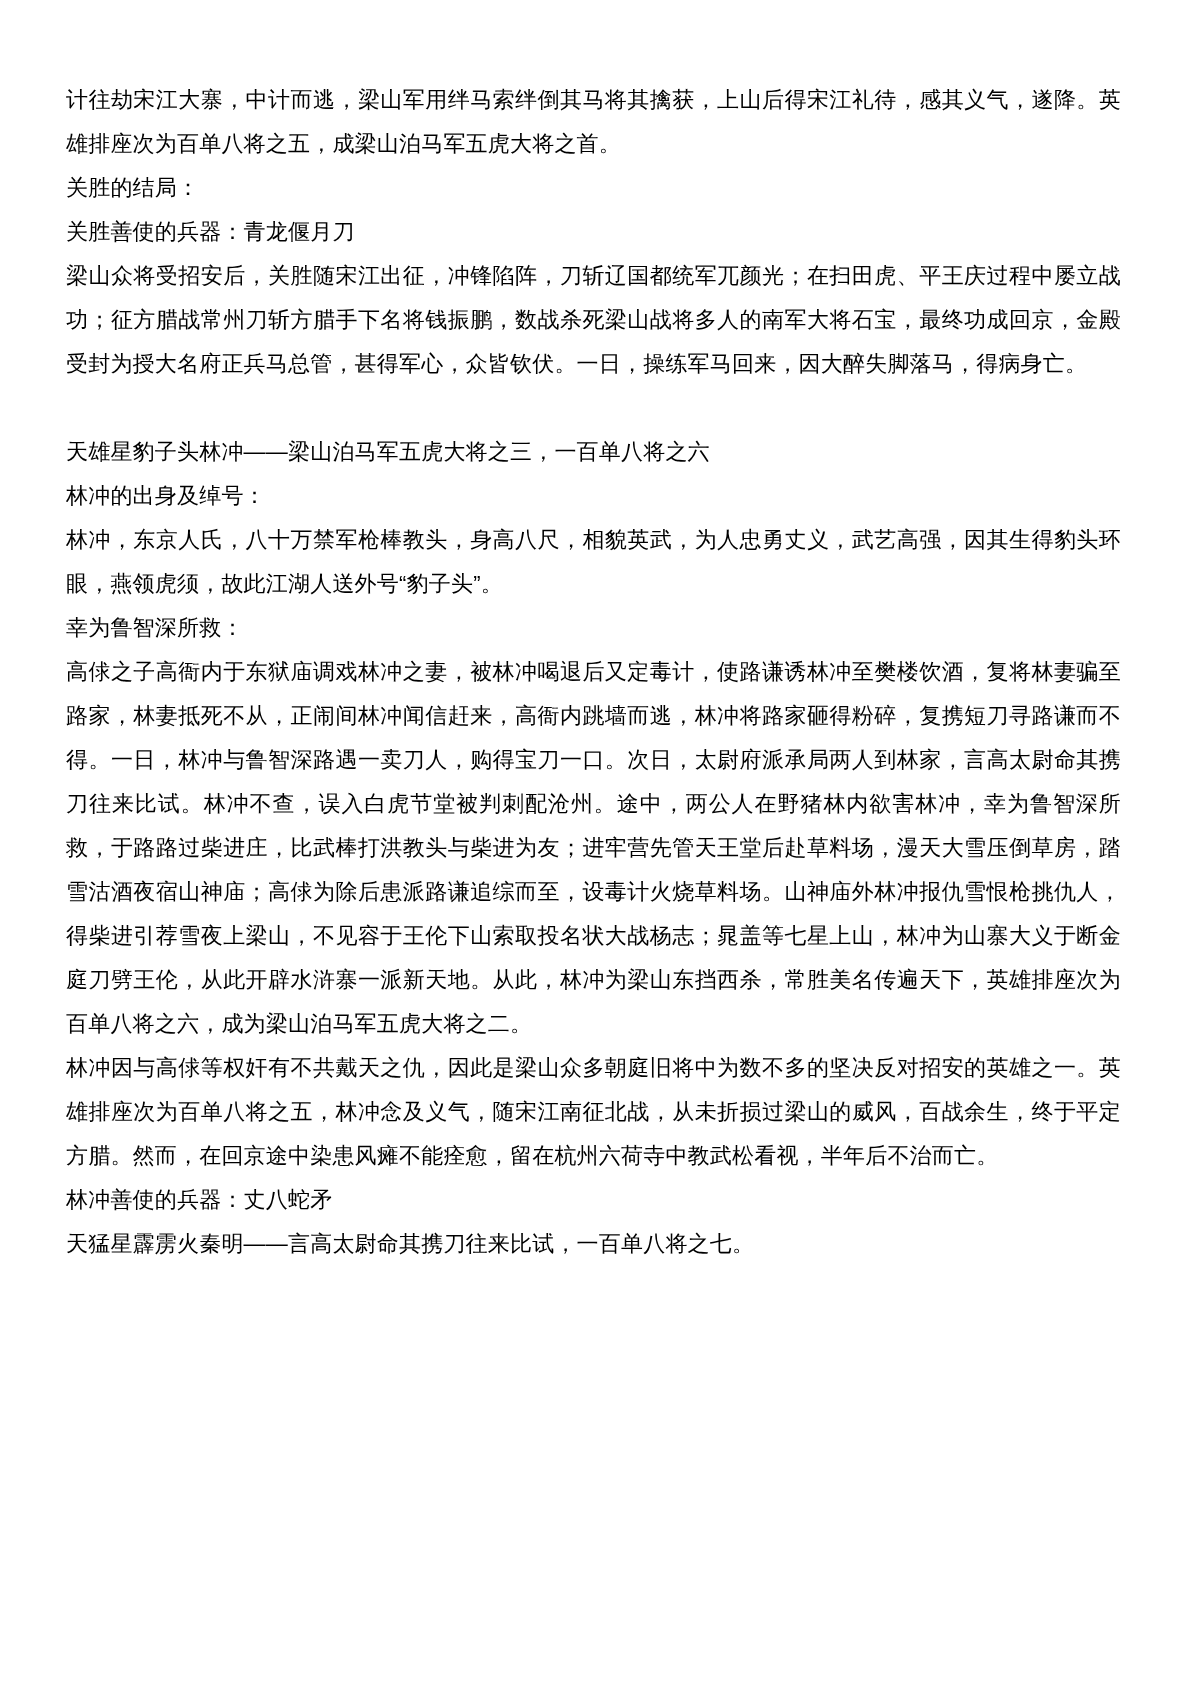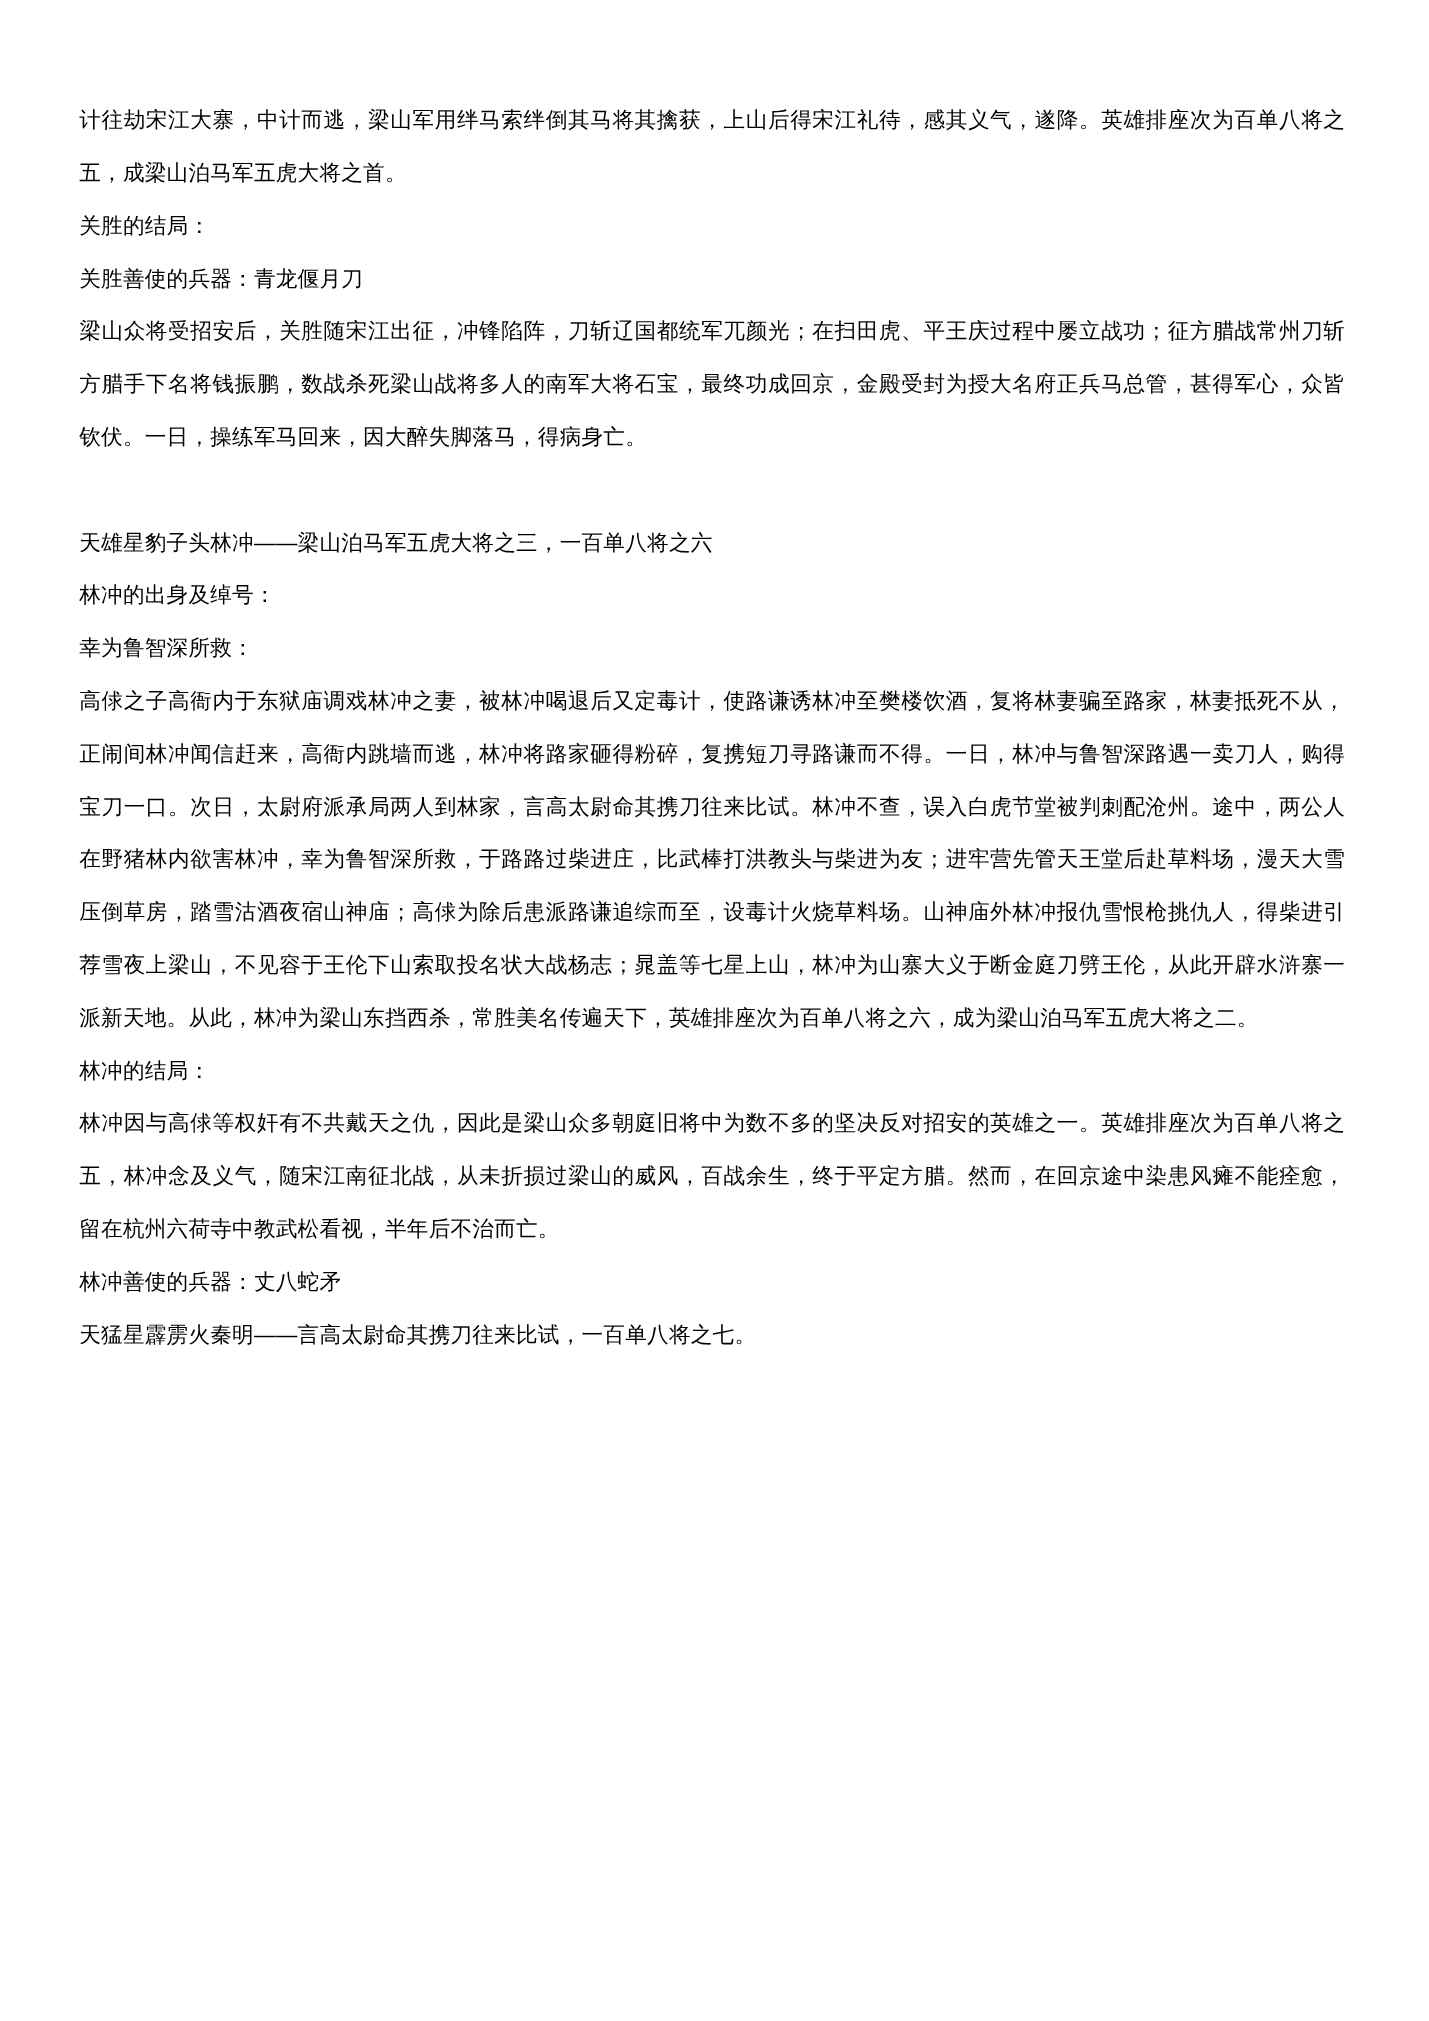--- a/index.html
+++ b/index.html
@@ -18,21 +18,21 @@
     min-height: 1684px;
     box-sizing: border-box;
     padding: 78px 72px 60px 66px;
     background: #ffffff;
   }
   .doc-body {
     width: 1055px;
   }
   p {
     margin: 0;
-    font-size: 18px;
+    font-size: 22px;
     line-height: 44px;
     text-align: justify;
     text-justify: inter-ideograph;
     letter-spacing: 0.2px;
     word-break: break-all;
   }
   p.indent-none { text-indent: 0; }
   p.label { text-indent: 0; }
   .spacer {
     height: 44px;
@@ -46,21 +46,21 @@
 
     <p class="indent-none">计往劫宋江大寨，中计而逃，梁山军用绊马索绊倒其马将其擒获，上山后得宋江礼待，感其义气，遂降。英雄排座次为百单八将之五，成梁山泊马军五虎大将之首。</p>
     <p class="label">关胜的结局：</p>
     <p class="indent-none">关胜善使的兵器：青龙偃月刀</p>
     <p class="indent-none">梁山众将受招安后，关胜随宋江出征，冲锋陷阵，刀斩辽国都统军兀颜光；在扫田虎、平王庆过程中屡立战功；征方腊战常州刀斩方腊手下名将钱振鹏，数战杀死梁山战将多人的南军大将石宝，最终功成回京，金殿受封为授大名府正兵马总管，甚得军心，众皆钦伏。一日，操练军马回来，因大醉失脚落马，得病身亡。</p>
 
     <div class="spacer"></div>
 
     <p class="indent-none">天雄星豹子头林冲——梁山泊马军五虎大将之三，一百单八将之六</p>
     <p class="label">林冲的出身及绰号：</p>
+    <p class="indent-none">林冲，东京人氏，八十万禁军枪棒教头，身高八尺，相貌英武，为人忠勇丈义，武艺高强，因其生得豹头环眼，燕领虎须，故此江湖人送外号“豹子头”。</p>
     <p class="label">幸为鲁智深所救：</p>
     <p class="indent-none">高俅之子高衙内于东狱庙调戏林冲之妻，被林冲喝退后又定毒计，使路谦诱林冲至樊楼饮酒，复将林妻骗至路家，林妻抵死不从，正闹间林冲闻信赶来，高衙内跳墙而逃，林冲将路家砸得粉碎，复携短刀寻路谦而不得。一日，林冲与鲁智深路遇一卖刀人，购得宝刀一口。次日，太尉府派承局两人到林家，言高太尉命其携刀往来比试。林冲不查，误入白虎节堂被判刺配沧州。途中，两公人在野猪林内欲害林冲，幸为鲁智深所救，于路路过柴进庄，比武棒打洪教头与柴进为友；进牢营先管天王堂后赴草料场，漫天大雪压倒草房，踏雪沽酒夜宿山神庙；高俅为除后患派路谦追综而至，设毒计火烧草料场。山神庙外林冲报仇雪恨枪挑仇人，得柴进引荐雪夜上梁山，不见容于王伦下山索取投名状大战杨志；晁盖等七星上山，林冲为山寨大义于断金庭刀劈王伦，从此开辟水浒寨一派新天地。从此，林冲为梁山东挡西杀，常胜美名传遍天下，英雄排座次为百单八将之六，成为梁山泊马军五虎大将之二。</p>
-    <p class="label">林冲的结局：</p>
     <p class="indent-none">林冲因与高俅等权奸有不共戴天之仇，因此是梁山众多朝庭旧将中为数不多的坚决反对招安的英雄之一。英雄排座次为百单八将之五，林冲念及义气，随宋江南征北战，从未折损过梁山的威风，百战余生，终于平定方腊。然而，在回京途中染患风瘫不能痊愈，留在杭州六荷寺中教武松看视，半年后不治而亡。</p>
     <p class="indent-none">林冲善使的兵器：丈八蛇矛</p>
     <p class="indent-none">天猛星霹雳火秦明——言高太尉命其携刀往来比试，一百单八将之七。</p>
 
   </div>
 </div>
 
 </body></html>

